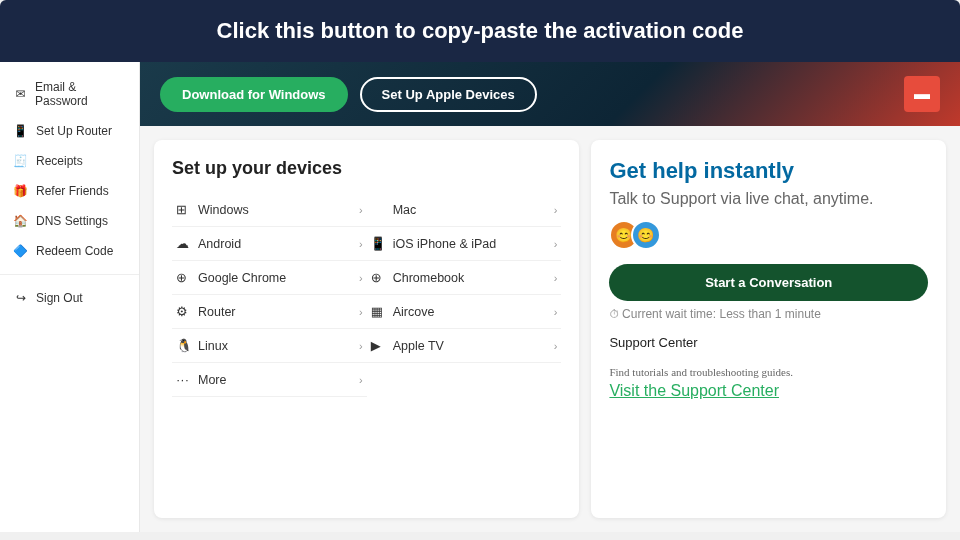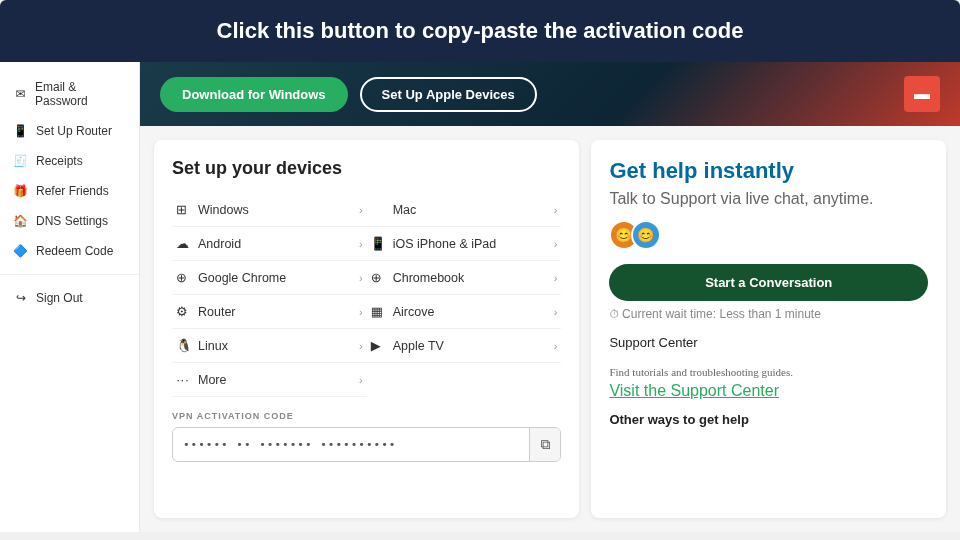--- a/index.html
+++ b/index.html
@@ -412,44 +412,36 @@
             <span>Apple TV</span>
             <span class="chevron">›</span>
           </div>
           <div class="device-item">
             <span class="device-icon">···</span>
             <span>More</span>
             <span class="chevron">›</span>
           </div>
         </div>
 
-        <div class="vpn-code-section">
-          <div class="vpn-label">VPN ACTIVATION CODE</div>
-          <div class="vpn-code-box">
-            <span class="vpn-code-text">•••••• •• ••••••• ••••••••••</span>
-            <button class="vpn-copy-btn" title="Copy activation code">⧉</button>
-          </div>
-        </div>
       </div>
 
       <div class="panel panel-right">
         <div class="help-title">Get help instantly</div>
         <div class="help-subtitle">Talk to Support via live chat, anytime.</div>
         <div class="avatars">
           <div class="avatar avatar-1">😊</div>
           <div class="avatar avatar-2">😊</div>
         </div>
         <button class="btn-chat">Start a Conversation</button>
         <div class="wait-time">⏱ Current wait time: Less than 1 minute</div>
 
         <div class="support-section">
           <div class="support-heading">Support Center</div>
           <div class="support-desc">Find tutorials and troubleshooting guides.</div>
           <a class="support-link">Visit the Support Center</a>
         </div>
 
         <div class="other-ways">
-          <div class="other-ways-heading">Other ways to get help</div>
         </div>
       </div>
     </div>
   </div>
 </div>
 
 </body></html>

